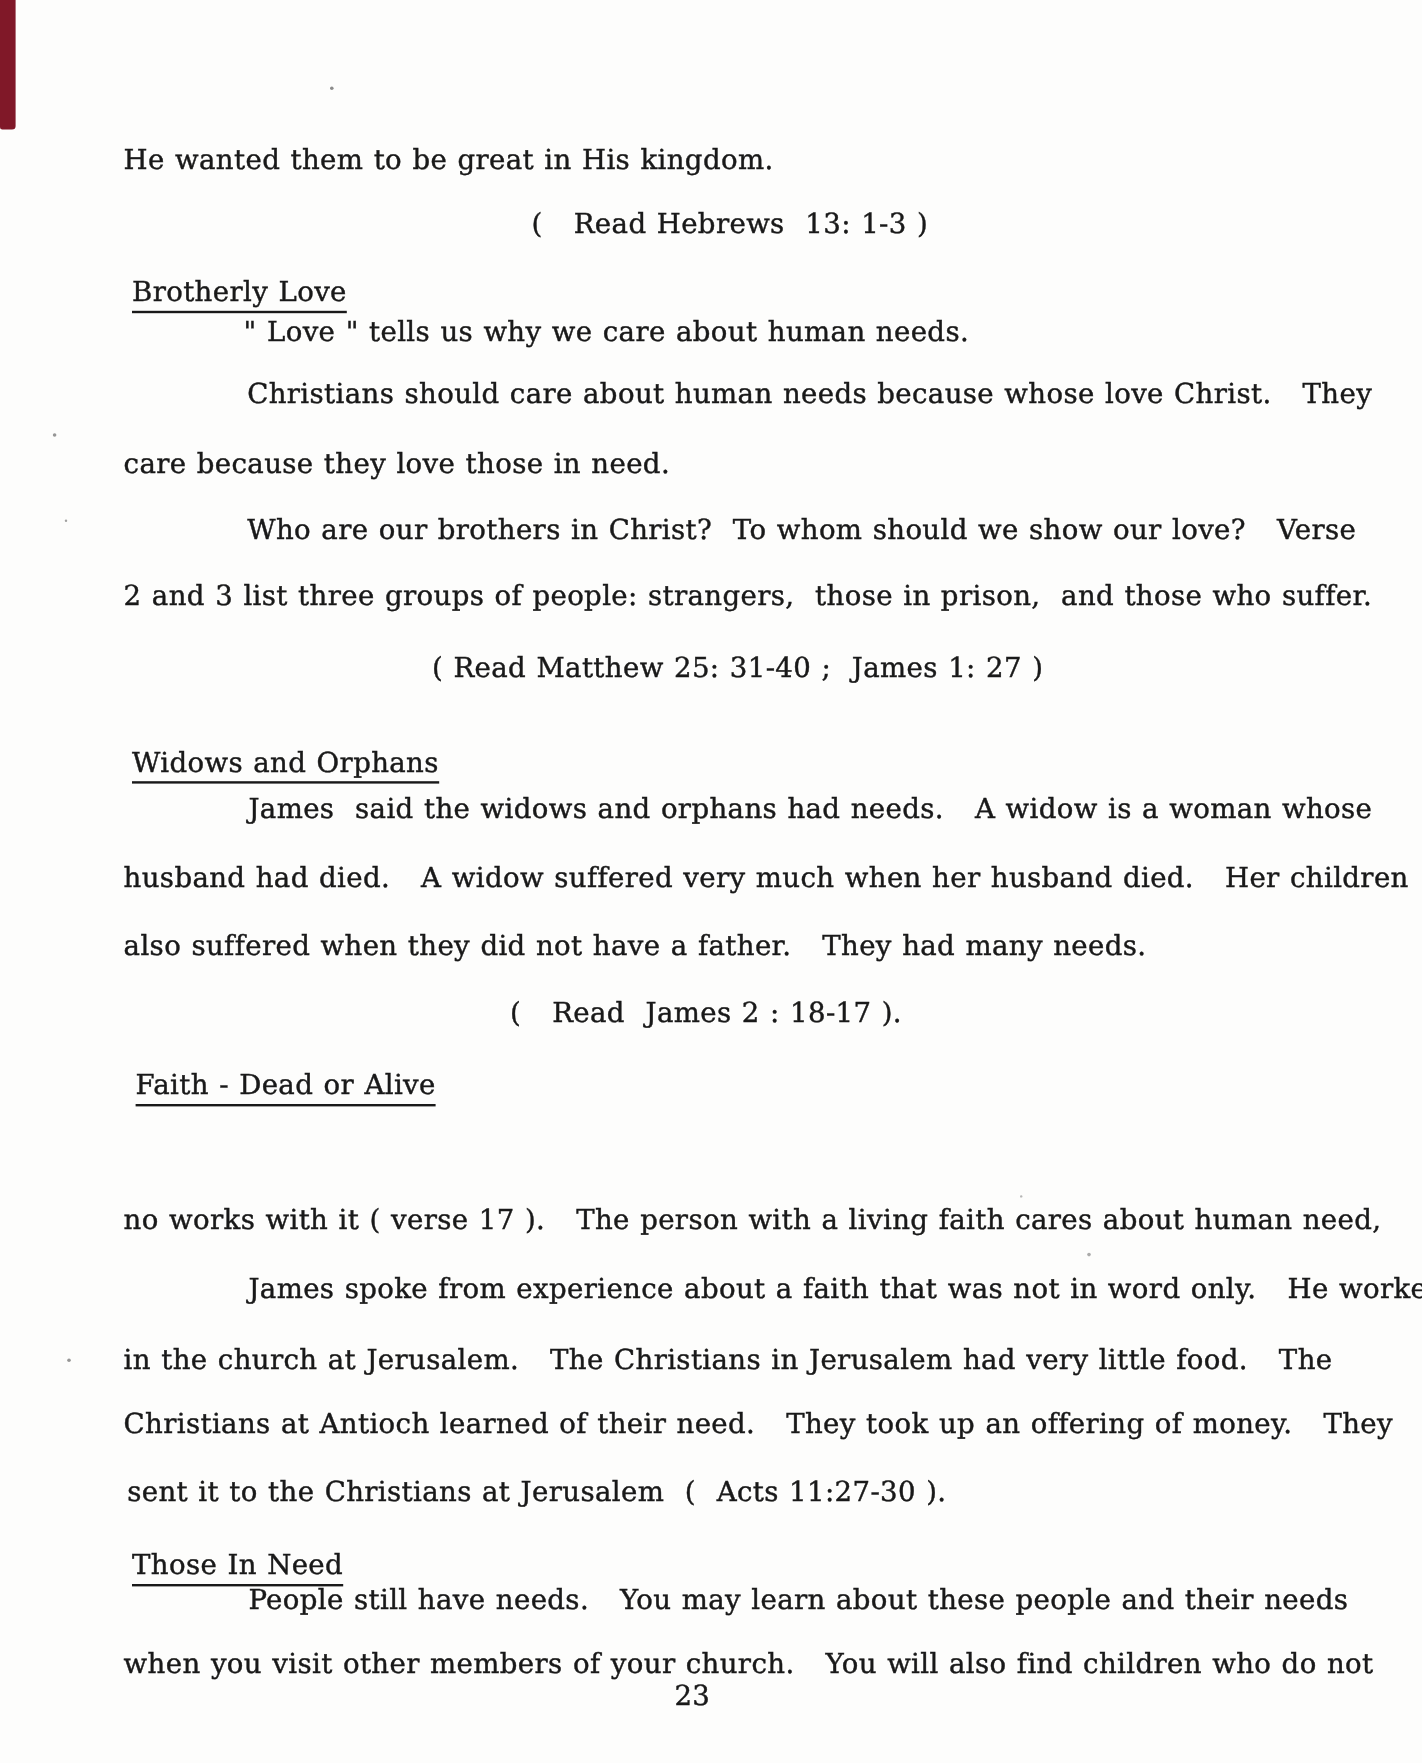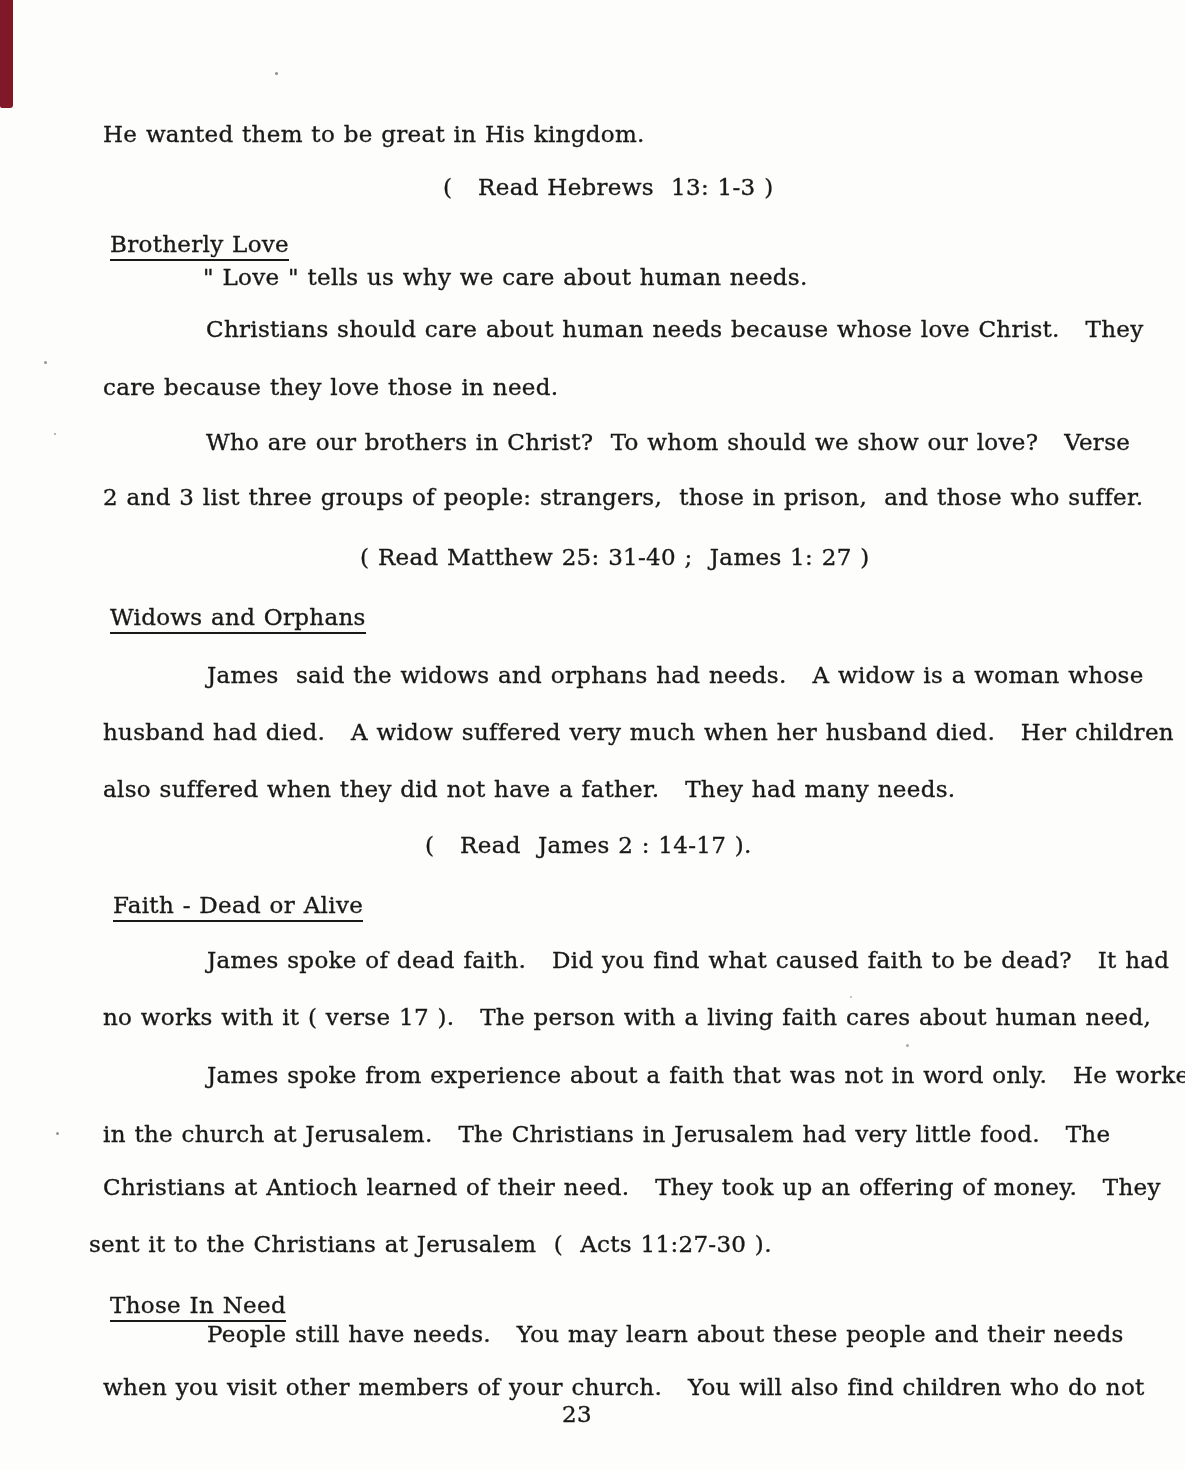--- a/index.html
+++ b/index.html
@@ -52,30 +52,29 @@
 
   <div class="line" style="left:103px;top:121px">He wanted them to be great in His kingdom.</div>
   <div class="line" style="left:443px;top:174px">(   Read Hebrews  13: 1-3 )</div>
   <div class="line heading" style="left:110px;top:231px">Brotherly Love</div>
   <div class="line" style="left:203px;top:264px">" Love " tells us why we care about human needs.</div>
   <div class="line" style="left:206px;top:316px">Christians should care about human needs because whose love Christ.   They</div>
   <div class="line" style="left:206px;top:429px">Who are our brothers in Christ?  To whom should we show our love?   Verse</div>
   <div class="line" style="left:103px;top:374px">care because they love those in need.</div>
   <div class="line" style="left:103px;top:484px">2 and 3 list three groups of people: strangers,  those in prison,  and those who suffer.</div>
   <div class="line" style="left:360px;top:544px">( Read Matthew 25: 31-40 ;  James 1: 27 )</div>
-  <div class="line heading" style="left:110px;top:604px">Widows and Orphans</div>
+  <div class="line heading" style="left:110px;top:623px">Widows and Orphans</div>
   <div class="line" style="left:207px;top:662px">James  said the widows and orphans had needs.   A widow is a woman whose</div>
   <div class="line" style="left:103px;top:776px">also suffered when they did not have a father.   They had many needs.</div>
   <div class="line" style="left:103px;top:719px">husband had died.   A widow suffered very much when her husband died.   Her children</div>
-  <div class="line" style="left:425px;top:832px">(   Read  James 2 : 14-17 ).</div>
+  <div class="line" style="left:425px;top:832px">(   Read  James 2 : 18-17 ).</div>
   <div class="line heading" style="left:113px;top:892px">Faith - Dead or Alive</div>
-  <div class="line" style="left:207px;top:947px">James spoke of dead faith.   Did you find what caused faith to be dead?   It had</div>
   <div class="line" style="left:103px;top:1004px">no works with it ( verse 17 ).   The person with a living faith cares about human need,</div>
   <div class="line" style="left:207px;top:1062px">James spoke from experience about a faith that was not in word only.   He worked</div>
   <div class="line" style="left:103px;top:1121px">in the church at Jerusalem.   The Christians in Jerusalem had very little food.   The</div>
   <div class="line" style="left:103px;top:1174px">Christians at Antioch learned of their need.   They took up an offering of money.   They</div>
-  <div class="line" style="left:89px;top:1231px">sent it to the Christians at Jerusalem  (  Acts 11:27-30 ).</div>
+  <div class="line" style="left:106px;top:1231px">sent it to the Christians at Jerusalem  (  Acts 11:27-30 ).</div>
   <div class="line heading" style="left:110px;top:1292px">Those In Need</div>
   <div class="line" style="left:207px;top:1321px">People still have needs.   You may learn about these people and their needs</div>
   <div class="line" style="left:103px;top:1374px">when you visit other members of your church.   You will also find children who do not</div>
   <div class="line" style="left:562px;top:1401px">23</div>
 
 </div>
 
 </body></html>

